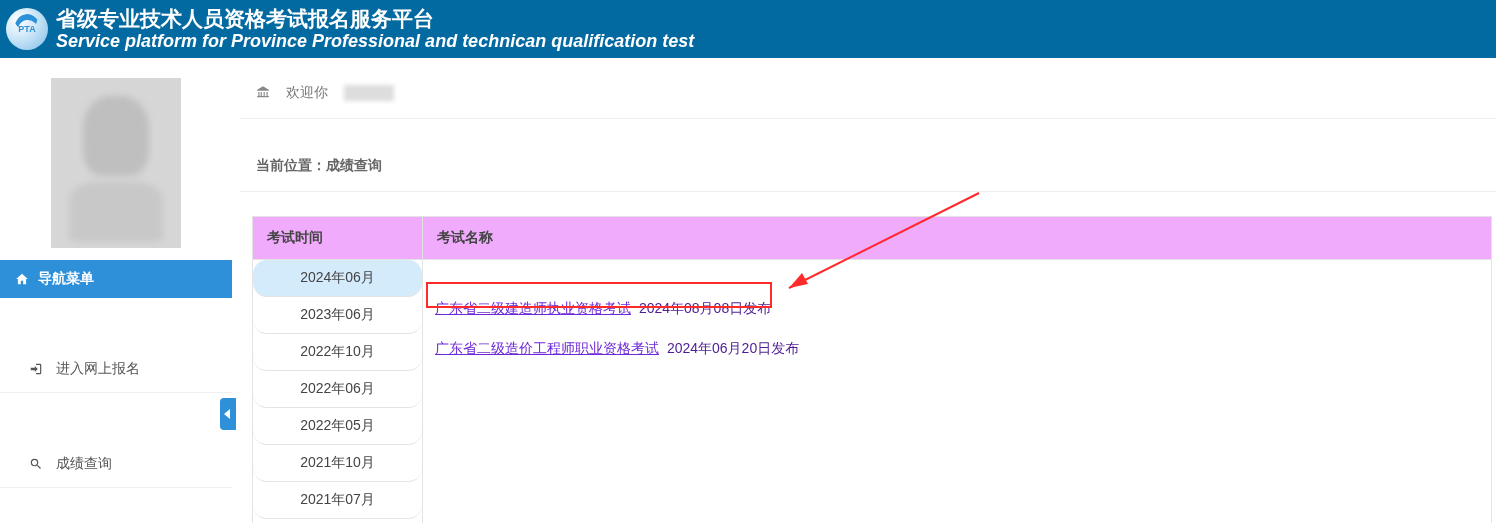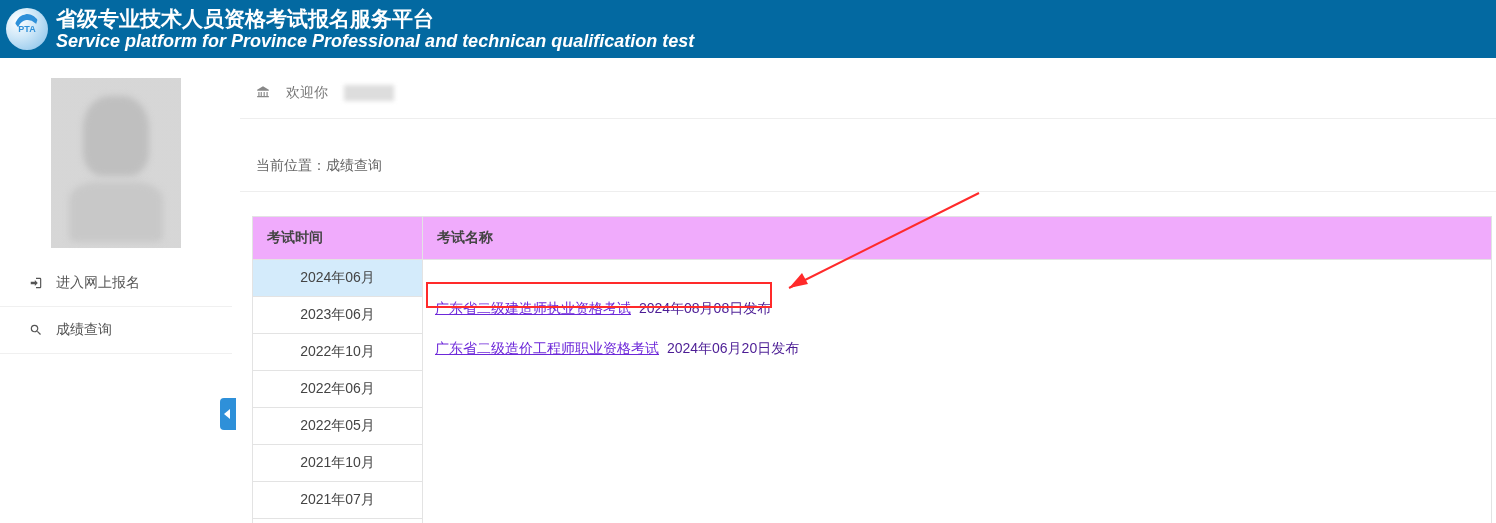--- a/index.html
+++ b/index.html
@@ -72,20 +72,21 @@
     padding: 10px 14px;
     font-weight: bold;
     display:flex; align-items:center; gap:8px;
   }
   .menu-item {
     padding: 14px 14px 14px 28px;
     border-bottom: 1px solid #f0f0f0;
     color: #555;
     display:flex; align-items:center; gap:12px;
     cursor: pointer;
+    margin-top: 48px;
   }
   .icon { width: 16px; display:inline-flex; justify-content:center; }
   
   .collapse-handle {
     position: absolute;
     left: 220px; top: 398px;
     width: 16px; height: 32px;
     background: #2e90d9;
     border-radius: 4px 0 0 4px;
     display:flex; align-items:center; justify-content:center;
@@ -103,21 +104,21 @@
   .welcome-name-blur {
     display:inline-block; width:50px; height:16px;
     background: #ddd; filter: blur(2px);
   }
   
   .breadcrumb-bar {
     margin: 24px 0 0 8px;
     padding: 14px 16px 16px 16px;
     border-bottom: 1px solid #eee;
     color: #666;
-    font-weight: normal;
+    font-weight: bold;
   }
   
   .table-wrap { margin: 24px 0 0 20px; }
   table { border-collapse: collapse; width: 1240px; }
   th {
     background: #f0abfc;
     text-align: left;
     padding: 12px 14px;
     border: 1px solid #e3e3e3;
     font-weight: bold;
@@ -137,20 +138,21 @@
     vertical-align: top;
     padding: 40px 12px 12px 12px;
   }
   .time-list { list-style:none; }
   .time-list li {
     text-align:center;
     padding: 9px 0;
     border-bottom: 1px solid #e3e3e3;
     cursor:pointer;
     color:#444;
+    border-radius:14px;
   }
   .time-list li.active { background: #d4ebfb; }
   .time-list li:last-child { border-bottom:none; padding-bottom:2px; overflow:hidden; height:16px; line-height:4px;}
   
   .exam-line { margin-bottom: 22px; position:relative; }
   .exam-link { color:#6d28d9; text-decoration: underline; cursor:pointer; }
   .exam-date { color:#4c1d95; margin-left:4px; }
   
   .annot-box {
     position:absolute;
@@ -172,20 +174,28 @@
   <div class="top-titles">
     <div class="top-title-cn">省级专业技术人员资格考试报名服务平台</div>
     <div class="top-title-en">Service platform for Province Professional and technican qualification test</div>
   </div>
 </div>
 
 <div class="layout">
   <div class="sidebar">
     <div class="avatar-wrap">
       <div class="avatar"></div>
+    </div>
+    <div class="menu-header">
+      <span class="icon">
+        <svg width="14" height="14" viewBox="0 0 24 24" fill="#fff">
+            <path d="M12 3l10 9h-3v9h-5v-6h-4v6H5v-9H2z"></path>
+          </svg>
+      </span>
+      <span>导航菜单</span>
     </div>
     <div class="menu-item">
       <span class="icon">
         <svg width="14" height="14" viewBox="0 0 24 24" fill="#555">
             <path d="M10 17l5-5-5-5v3H3v4h7v3zm9-14H12v2h7v14h-7v2h7a2 2 0 0 0 2-2V5a2 2 0 0 0-2-2z"></path>
           </svg>
       </span>
       <span>进入网上报名</span>
     </div>
     <div class="menu-item">

